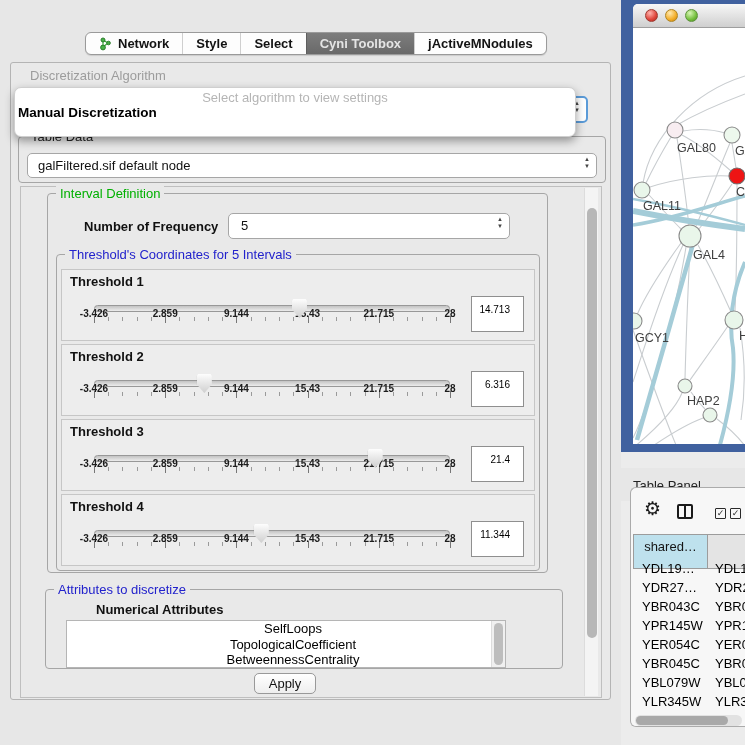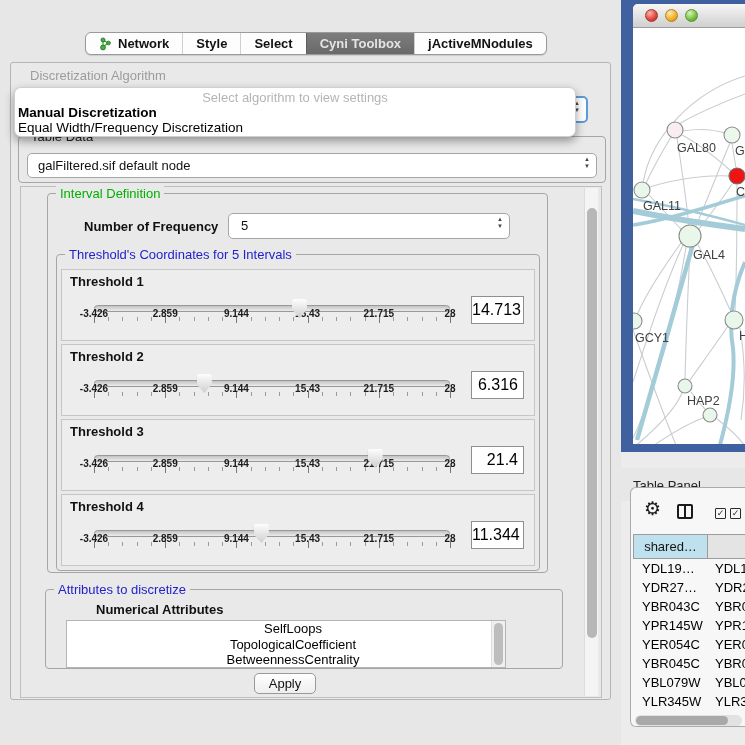--- a/index.html
+++ b/index.html
@@ -61,22 +61,22 @@
   .tlabel{position:absolute;left:8px;top:4px;font-size:13px;font-weight:bold;color:#111;}
   .slider{position:absolute;left:28px;top:26px;width:366px;height:44px;}
   .strack{position:absolute;left:4px;top:9px;width:356px;height:7px;border:1px solid #989898;border-radius:4px;
     background:linear-gradient(#c3c3c3,#ececec);}
   .shandle{position:absolute;top:3px;width:15px;height:19px;
     clip-path:polygon(8% 0,92% 0,100% 10%,100% 55%,50% 100%,0 55%,0 10%);
     background:linear-gradient(#fdfdfd,#cfcfcf);filter:drop-shadow(0 0 1px #777);}
   .tick{position:absolute;top:21px;width:1px;height:4px;background:#9a9a9a;}
   .tick.major{top:20px;height:7px;background:#777;}
   .ticklab{position:absolute;top:12px;transform:translateX(-50%);font-size:10px;font-weight:bold;color:#1c1c1c;white-space:nowrap;}
-  .tvalue{position:absolute;right:10px;top:26px;width:53px;height:28px;background:#fff;border:1px solid #8f8f8f;
-    font-size:16px;line-height:26px;text-align:right;padding-right:5px;color:#000;}
+  .tvalue{position:absolute;right:10px;top:26px;width:53px;height:36px;background:#fff;border:1px solid #8f8f8f;
+    font-size:10px;line-height:26px;text-align:right;padding-right:13px;color:#000;}
 
   #group-attrs{left:24px;top:402px;width:518px;height:80px;}
   #numattr-label{position:absolute;left:10px;top:12px;font-size:13px;font-weight:bold;color:#111;padding-left:40px;}
   #attr-list{position:absolute;left:20px;top:30px;width:440px;height:48px;background:#fff;border:1px solid #b5b5b5;overflow:hidden;text-align:center;}
   .attr-item{font-size:13px;line-height:15.5px;padding-left:14px;color:#000;white-space:nowrap;}
   #attr-scroll{position:absolute;right:0;top:0;width:14px;height:46px;background:#f0f0f0;border-left:1px solid #ddd;}
   #attr-scroll .thumb{position:absolute;left:2px;top:2px;width:9px;height:42px;background:#bdbdbd;border-radius:5px;}
 
   #apply-btn{position:absolute;left:233px;top:486px;width:62px;height:21px;background:linear-gradient(#fff,#eee);
     border:1px solid #999;border-radius:5px;font-size:13px;line-height:19px;text-align:center;color:#111;}
@@ -103,21 +103,21 @@
   #table-container{position:absolute;left:9px;top:487px;width:115px;height:240px;background:#f7f7f7;
     border:1px solid #ababab;border-right:none;border-radius:6px 0 0 6px;overflow:hidden;}
   #gear-ico{position:absolute;left:13px;top:11px;font-size:19px;line-height:20px;color:#1a1a1a;}
   #split-ico{position:absolute;left:46px;top:16px;width:16px;height:15px;border:2px solid #1a1a1a;border-radius:2px;}
   #split-ico div{position:absolute;left:5px;top:0;width:2px;height:11px;background:#1a1a1a;}
   .cb-ico{position:absolute;top:20px;width:11px;height:11px;border:1.5px solid #2a2a2a;border-radius:1px;
     font-size:9px;line-height:9px;text-align:center;color:#2a2a2a;}
   #cb1{left:84px;} #cb2{left:99px;}
 
   #tbl-header{position:absolute;left:2px;top:46px;height:25px;display:flex;}
-  .hcell{height:25px;border-top:1px solid #9c9c9c;border-bottom:1px solid #9c9c9c;border-right:1px solid #9c9c9c;
+  .hcell{height:35px;border-top:1px solid #9c9c9c;border-bottom:1px solid #9c9c9c;border-right:1px solid #9c9c9c;
     font-size:13px;color:#151515;text-align:center;line-height:23px;background:#e4e4e4;}
   .hcell.selcol{background:#bee1ed;border-left:1px solid #9c9c9c;}
   #tbl-rows{position:absolute;left:2px;top:71px;width:200px;}
   .trow2{display:flex;height:19px;font-size:13px;color:#000;}
   .trow2 .c1{width:75px;padding-left:9px;line-height:19px;white-space:nowrap;}
   .trow2 .c2{width:110px;padding-left:7px;line-height:19px;white-space:nowrap;}
   #tbl-mask{position:absolute;left:1px;top:227px;width:113px;height:12px;background:#f7f7f7;}
   #h-scroll{position:absolute;left:4px;top:227px;width:107px;height:11px;background:#e2e2e2;border-radius:6px;}
   #h-scroll .thumb{position:absolute;left:1px;top:1px;width:92px;height:9px;background:#a9a9a9;border-radius:5px;}
 </style>
@@ -158,21 +158,20 @@
   <div id="combo-fragment">
     <div class="stepper">
         <div>▲</div>
         <div>▼</div>
       </div>
   </div>
 
   <div id="popup">
     <div class="ph">Select algorithm to view settings</div>
   <div class="opt hl">Manual Discretization</div>
-      <div class="opt">Equal Width/Frequency Discretization</div>
     </div>
 
   <div class="groupbox" id="group-tabledata">
     <span class="legend black">Table Data</span>
     <div id="tabledata-combo">
       <span>galFiltered.sif default node</span>
       <div class="stepper">
           <div>▲</div>
           <div>▼</div>
         </div>

